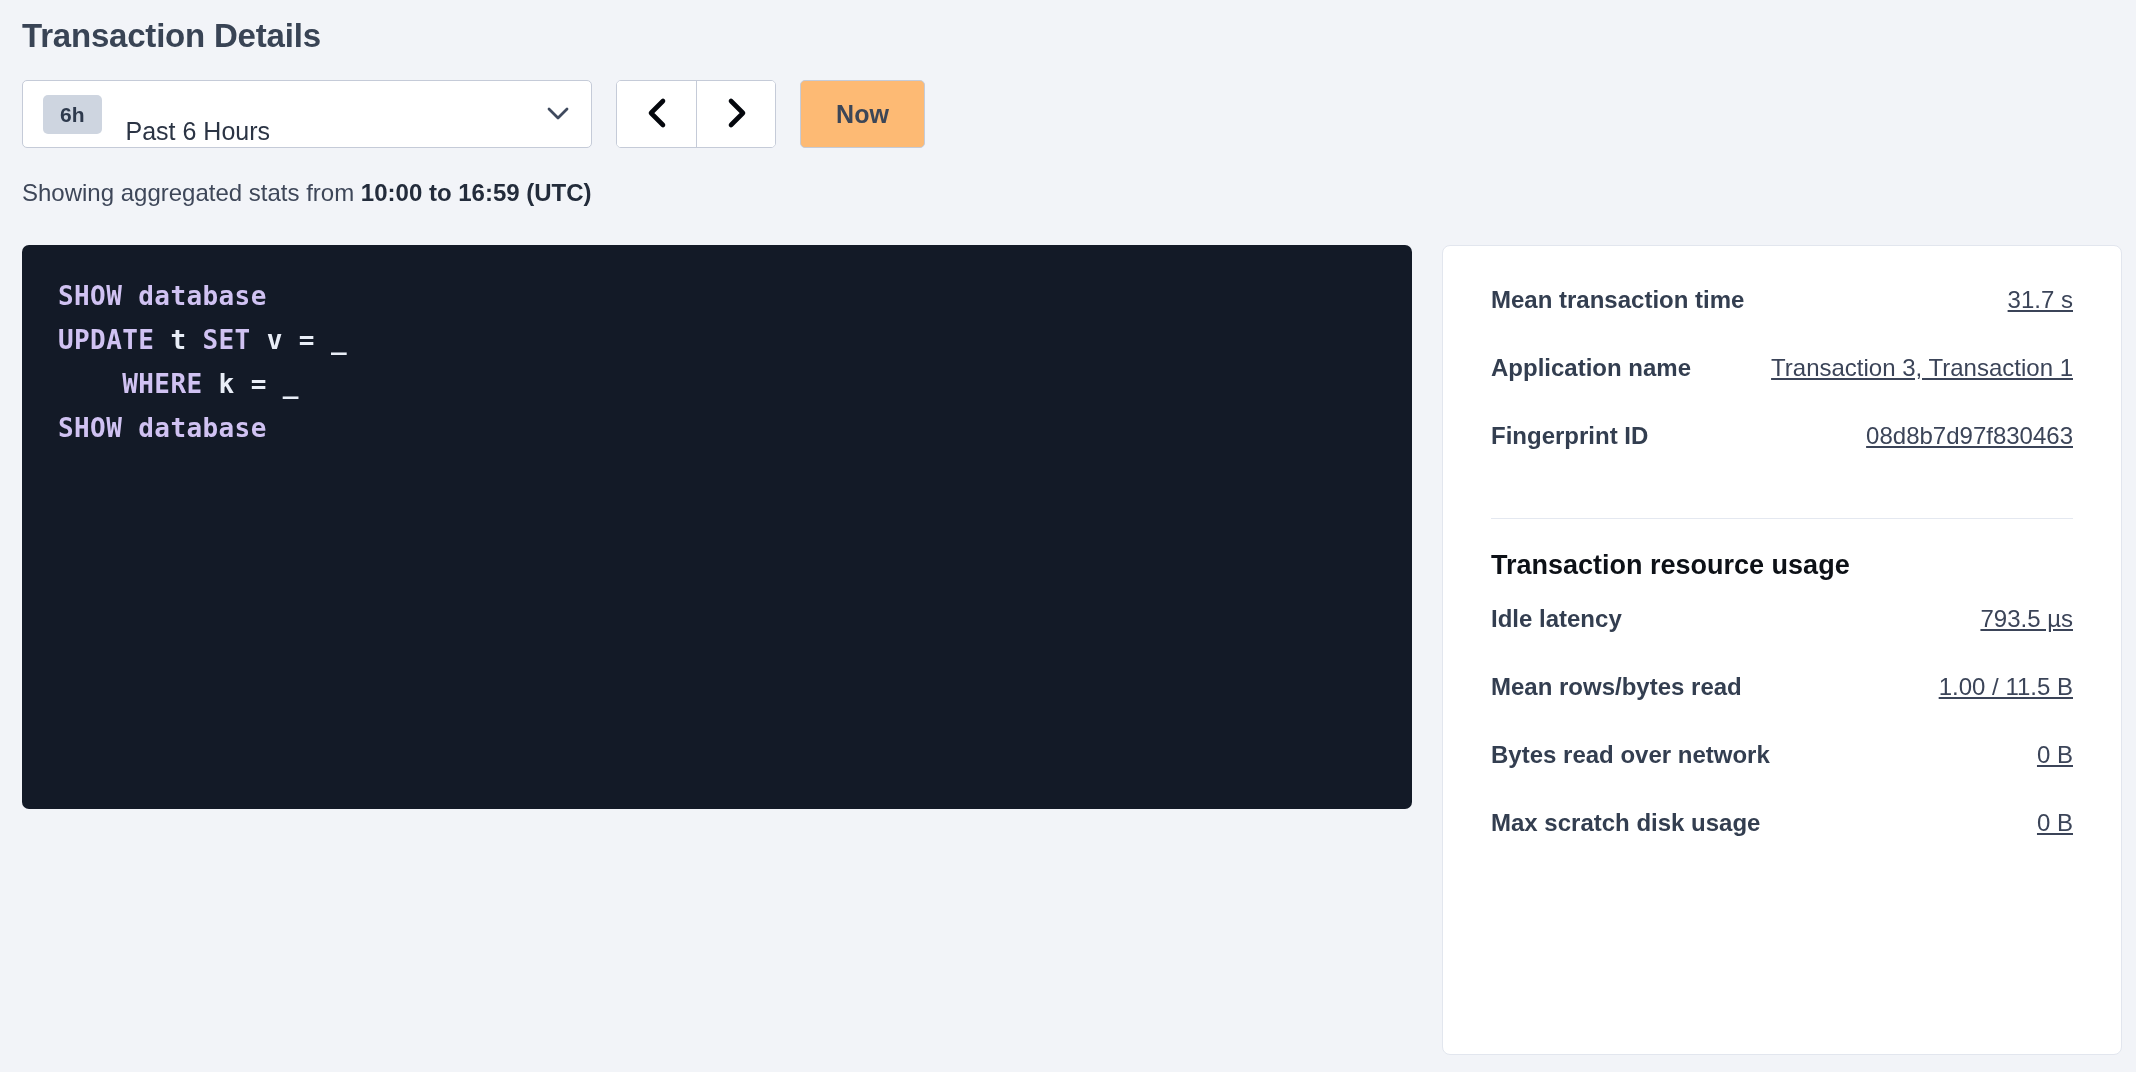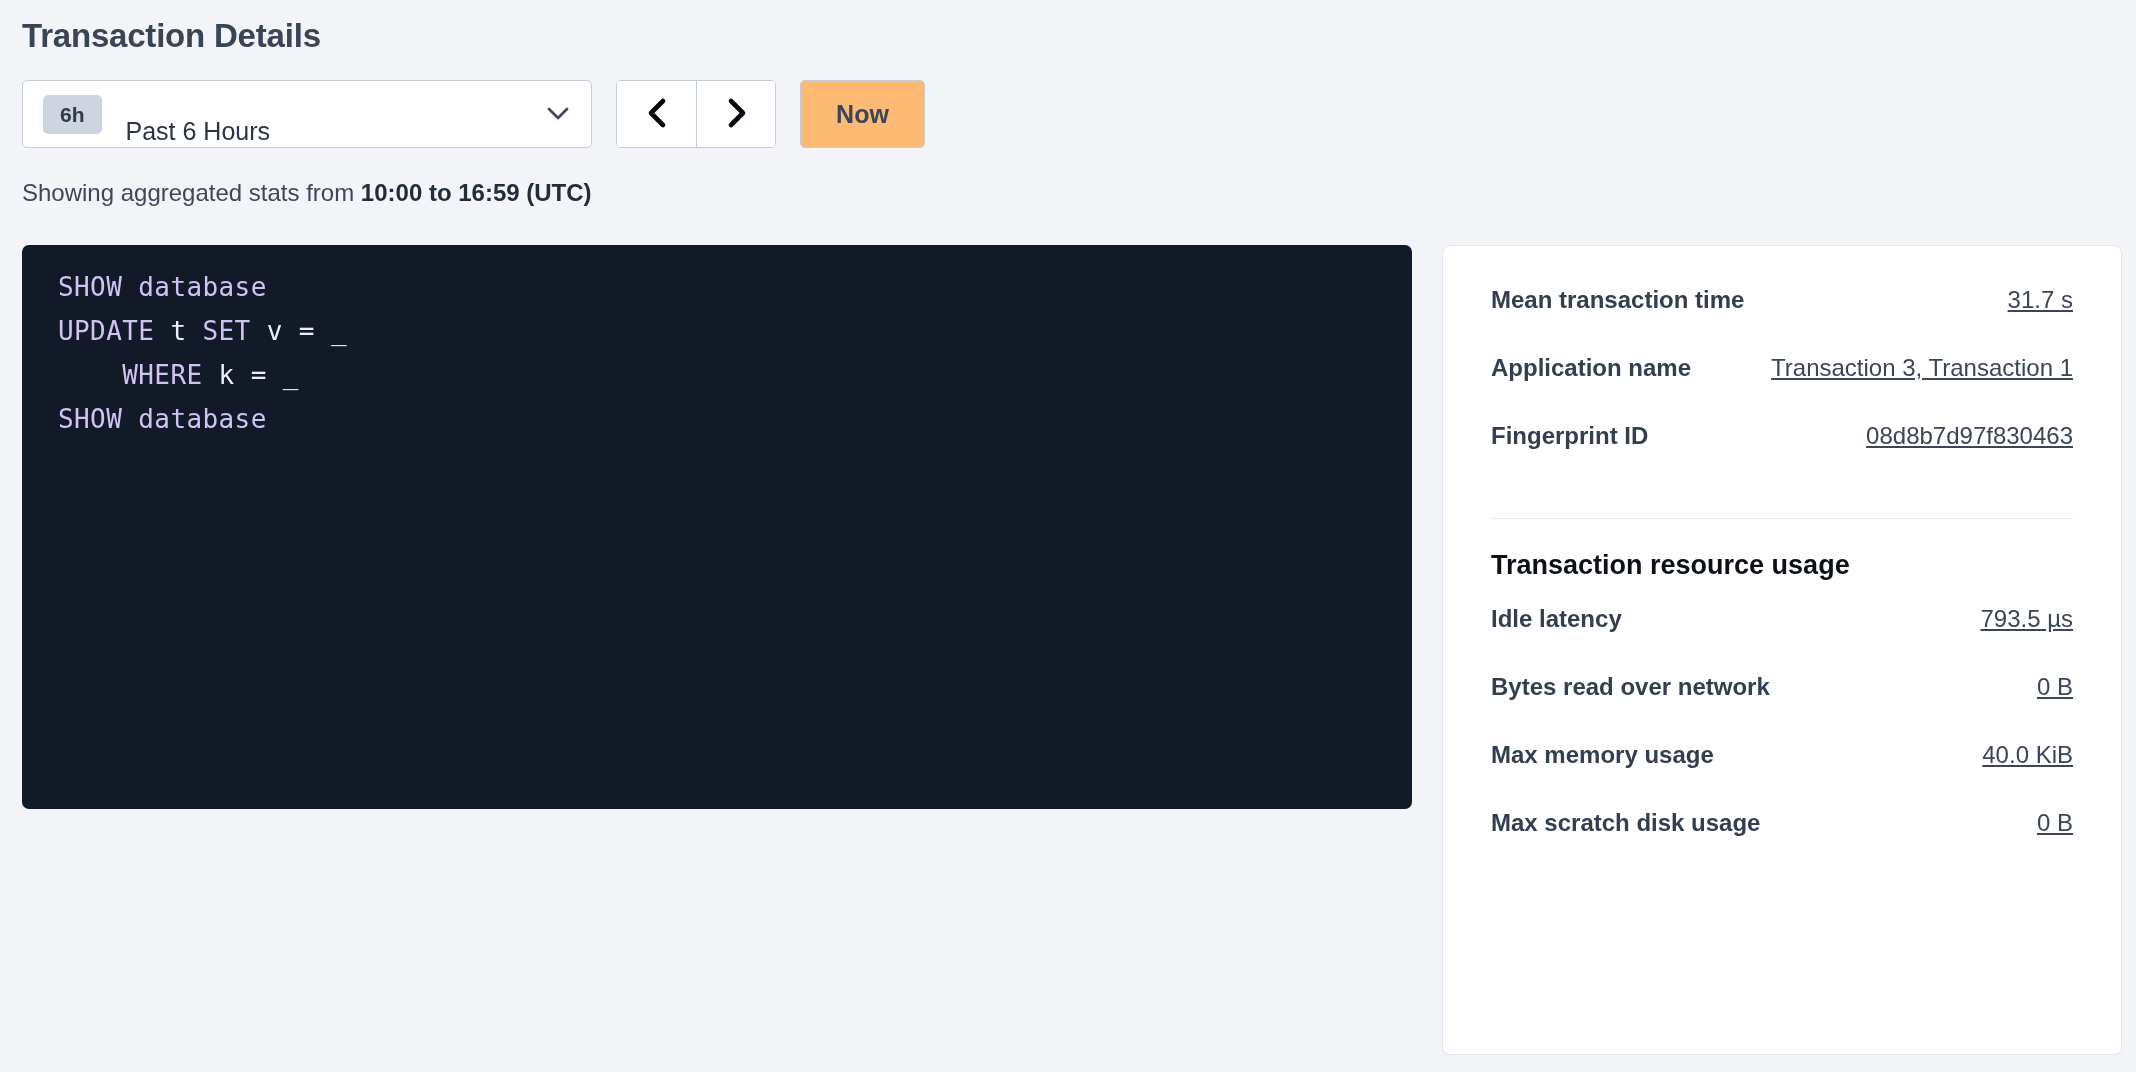--- a/index.html
+++ b/index.html
@@ -129,22 +129,23 @@
 
   
   .code-panel {
     position: absolute;
     left: 22px;
     top: 245px;
     width: 1390px;
     height: 564px;
     background: #131a27;
     border-radius: 7px;
-    padding: 20px 36px;
+    padding: 29px 36px;
     overflow: hidden;
+    font-weight: bold;
   }
   .code-pre {
     margin: 0;
     font-family: "DejaVu Sans Mono", "Liberation Mono", monospace;
     font-size: 26px;
     line-height: 44px;
     color: #e9eef7;
     white-space: pre;
     letter-spacing: 0.4px;
   }
@@ -267,27 +268,27 @@
     <div class="divider"></div>
 
     <div class="section-title">Transaction resource usage</div>
 
     <div id="resource-list">
         <div class="stat-row">
           <span class="stat-label">Idle latency</span>
           <span class="stat-value">793.5 µs</span>
         </div>
         <div class="stat-row">
+          <span class="stat-label">Mean rows/bytes read</span>
+          <span class="stat-value">1.00 / 11.5 B</span>
+        </div>
+        <div class="stat-row">
           <span class="stat-label">Bytes read over network</span>
           <span class="stat-value">0 B</span>
         </div>
         <div class="stat-row">
-          <span class="stat-label">Max memory usage</span>
-          <span class="stat-value">40.0 KiB</span>
-        </div>
-        <div class="stat-row">
           <span class="stat-label">Max scratch disk usage</span>
           <span class="stat-value">0 B</span>
         </div>
       </div>
   </div>
 
 </div>
 
 </body></html>

